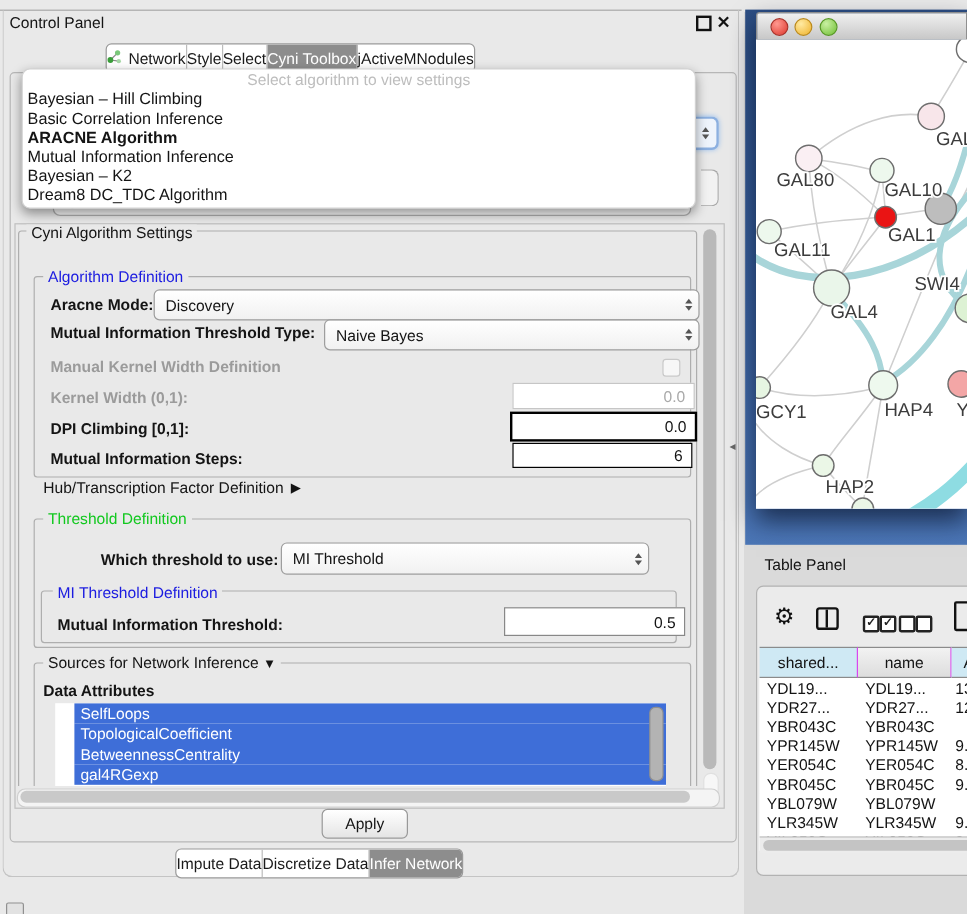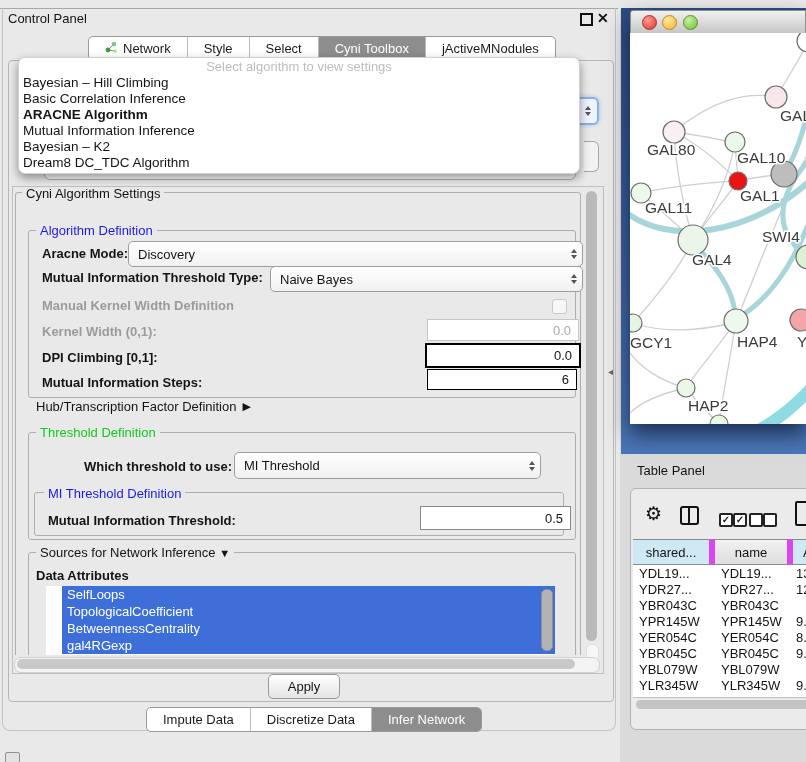--- a/index.html
+++ b/index.html
@@ -10,21 +10,21 @@
   
   #cp-topline{left:0;top:8px;width:618px;border-top:1px solid #a8a8a8;}
   #cp-frame{left:2px;top:8px;width:612px;height:722px;border:1px solid #c4c4c4;border-top:none;
             border-radius:0 0 8px 8px;pointer-events:none;}
   #cp-title{left:8px;top:11px;}
   #float-btn{left:580px;top:13px;width:9px;height:9px;border:2px solid #111;background:#e9e9e9;}
   #close-btn{left:597px;top:10px;font-weight:bold;font-size:14px;}
 
   .segctl{position:absolute;display:flex;height:23px;background:#fff;border:1px solid #9a9a9a;
           border-radius:5px;overflow:hidden;align-items:stretch;}
-  .seg{display:flex;align-items:center;gap:5px;padding:0 16px;border-right:1px solid #bcbcbc;
+  .seg{display:flex;align-items:center;gap:5px;padding:0 0;border-right:1px solid #bcbcbc;
        color:#1a1a1a;white-space:nowrap;}
   .seg:last-child{border-right:none;}
   .seg.sel{background:#8d8d8d;color:#fff;}
   #top-tabs{left:88px;top:36px;}
   #bottom-tabs{left:146px;top:707px;}
 
   #main-panel{left:8px;top:60px;width:604px;height:640px;border:1px solid #b7b7b7;border-radius:4px;}
   #scroll-pane{left:12px;top:186px;width:590px;height:486px;border:1px solid #bfbfbf;}
   #scroll-content{left:13px;top:187px;width:571px;height:468px;overflow:hidden;}
   #vthumb{left:586px;top:191px;width:11px;height:450px;background:#b9b9b9;border-radius:6px;}
@@ -96,21 +96,21 @@
   #tp-box{position:absolute;left:10px;top:488px;width:220px;height:240px;background:#ebebeb;
           border:1px solid #b2b2b2;border-radius:6px;}
   #gear{position:absolute;left:14px;top:13px;font-size:19px;color:#111;}
   #cols-icon{position:absolute;left:49px;top:17px;width:15px;height:15px;border:2px solid #111;border-radius:3px;}
   #cols-icon div{position:absolute;left:6px;top:0;width:2px;height:15px;background:#111;}
   .cb-sm{position:absolute;width:10px;height:10px;border:2px solid #222;border-radius:2px;font-size:10px;
          line-height:10px;text-align:center;font-weight:bold;color:#222;background:#fff;}
   #doc-icon{position:absolute;left:164px;top:12px;width:15px;height:21px;border:2px solid #111;border-radius:2px;background:#ebebeb;}
   #tp-table{position:absolute;left:2px;top:50px;width:244px;}
   #tp-header{display:flex;}
-  .th{height:26px;display:flex;align-items:center;justify-content:center;border-right:6px solid #d946ef;
+  .th{height:26px;display:flex;align-items:center;justify-content:center;border-right:1px solid #d946ef;
       border-top:1px solid #8b8b8b;border-bottom:1px solid #8b8b8b;box-sizing:border-box;}
   .th.hl{background:#cfe9f4;}
   .th.plain-col{background:linear-gradient(#f2f2f2,#dddddd);}
   .th.left{justify-content:flex-start;padding-left:10px;}
   #tp-rows{background:#fff;}
   .trow{display:flex;height:16px;background:#fff;}
   .tcell{display:flex;align-items:center;padding-left:6px;box-sizing:border-box;overflow:hidden;white-space:nowrap;}
   #tp-hscroll{position:absolute;left:2px;top:208px;width:240px;height:13px;background:#ececec;border-top:1px solid #c0c0c0;}
   #tp-hthumb{position:absolute;left:3px;top:2px;width:205px;height:9px;background:#c4c4c4;border-radius:5px;}
 </style>

